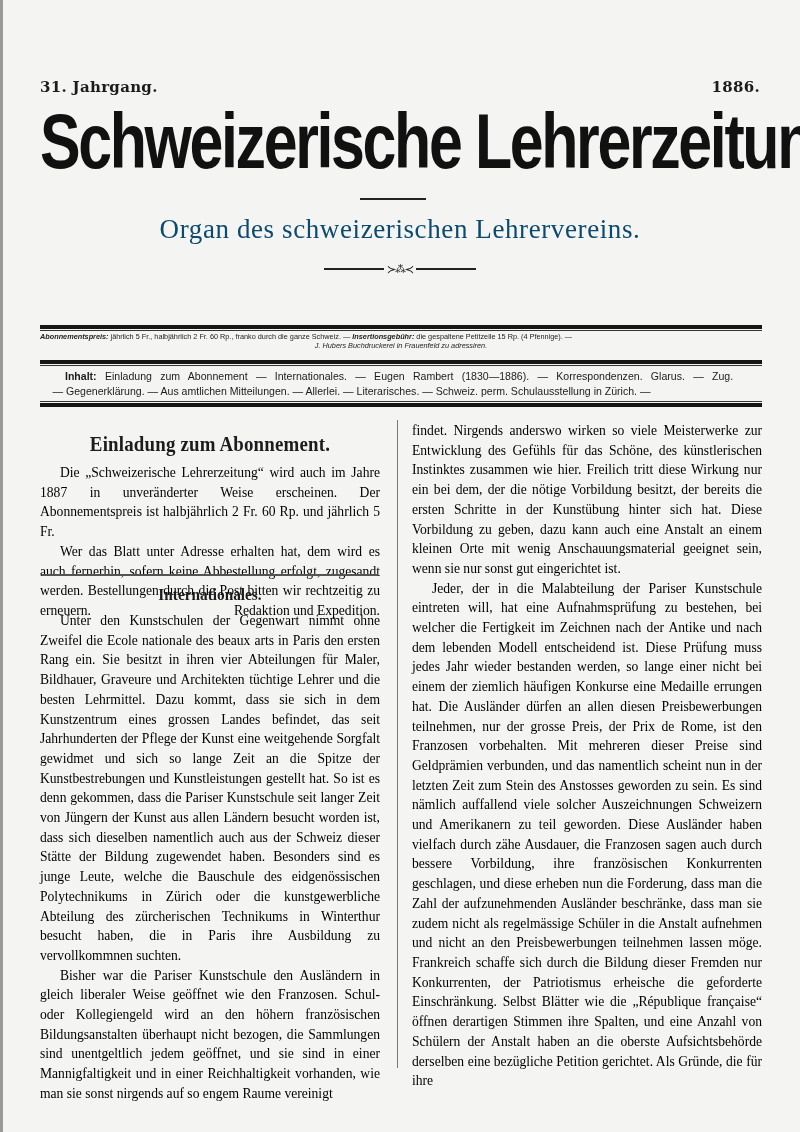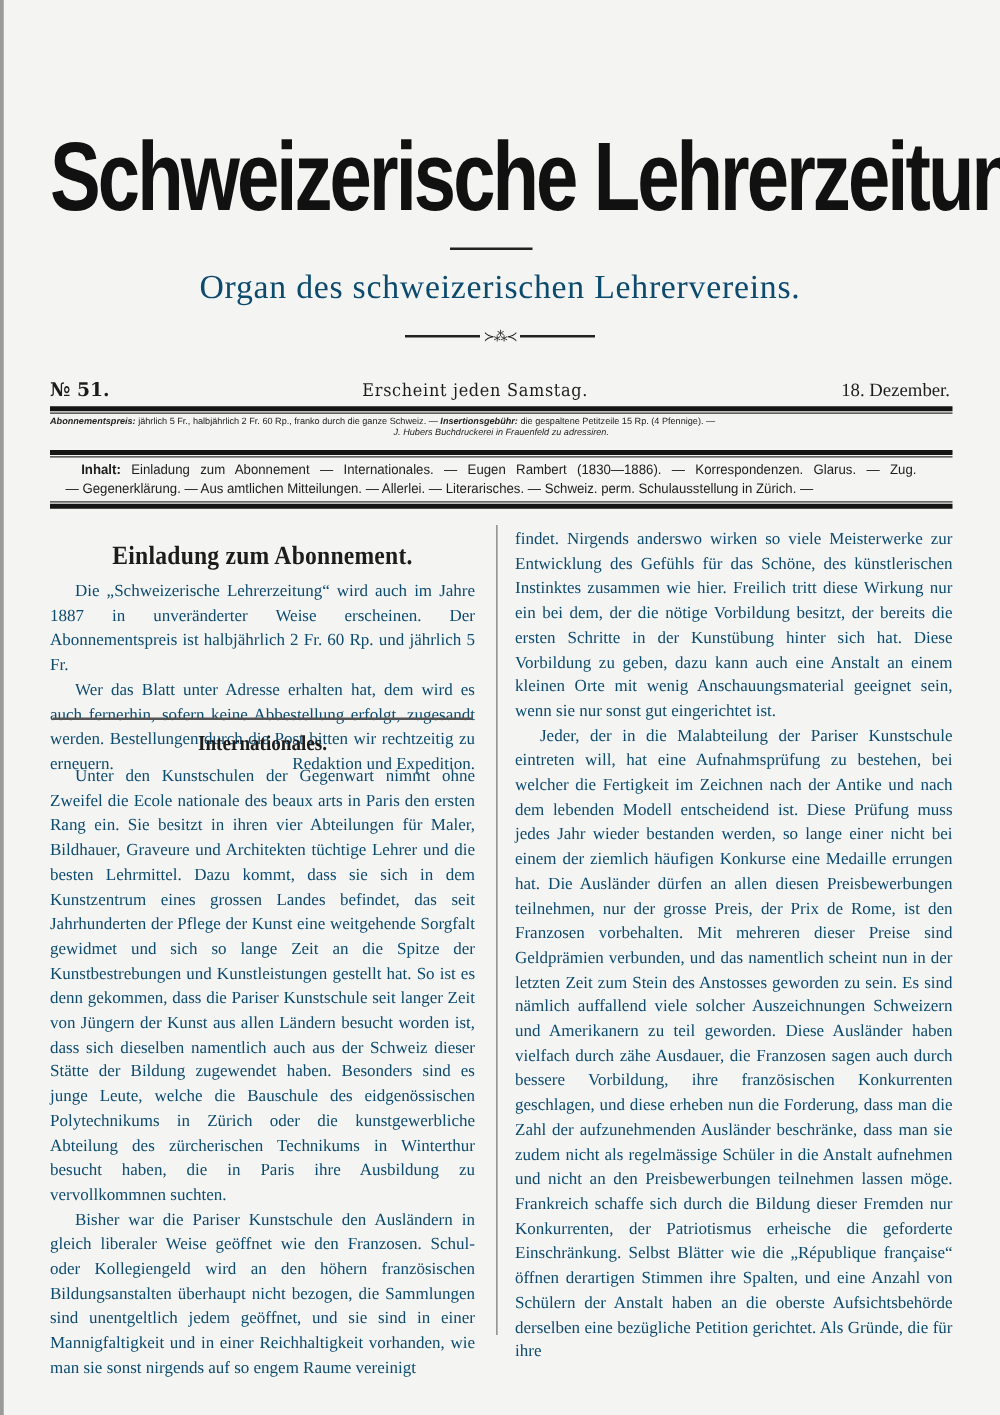--- a/index.html
+++ b/index.html
@@ -32,54 +32,53 @@
   .issue-date { font-size:15px; }
   .rule-thick { position:absolute; left:40px; width:722px; height:4px; background:#151515; }
   .rule-thin { position:absolute; left:40px; width:722px; height:1px; background:#333; }
   .subscr { position:absolute; left:40px; width:722px; top:333px; font-family:"Liberation Sans",sans-serif; font-size:7.3px; line-height:8.6px; text-align:justify; color:#222; }
   .subscr .c { text-align:center; display:block;font-style:italic; }
   .subscr b { font-weight:bold;font-style:italic; }
   .contents { position:absolute; left:40px; width:722px; top:369px; font-family:"Liberation Sans Narrow","Liberation Sans",sans-serif; font-size:11px; line-height:15px; }
   .contents .ln1 { padding-left:26px; text-align:justify; text-align-last:justify; white-space:nowrap; transform:scaleX(0.96); transform-origin:left; }
   .contents .ln2 { padding-left:13px; white-space:nowrap; transform:scaleX(0.96); transform-origin:left; }
   .col-divider { position:absolute; left:397px; top:420px; width:1px; height:648px; background:#777; }
-  .col { position:absolute; font-size:13.6px; line-height:19.7px; text-align:justify; color:#0c4a6e; }
+  .col { position:absolute; font-size:13.6px; line-height:19.7px; text-align:justify; color:#000000; }
   .col-left { left:40px; width:340px; }
   .col-right { left:412px; width:350px; top:421px; }
   .col p { margin:0; text-indent:20px; }
   .col p.noind { text-indent:0; }
   .h-einladung { position:absolute; left:40px; width:340px; top:432px; text-align:center; font-size:21px; font-weight:bold; letter-spacing:0.2px; transform:scaleX(0.9); }
   .einl-body { top:463px; }
   .sig { float:right; }
   .sep { position:absolute; left:42px; width:336px; top:574px; height:1.5px; background:#555; }
   .h-intl { position:absolute; left:40px; width:340px; top:585px; text-align:center; font-size:17px; font-weight:bold; transform:scaleX(0.9); }
   .intl-body { top:611px; }
 </style>
 </head>
 <body>
 
 <div class="page">
   <div class="left-edge"></div>
 
+  <div class="topline">
+    <span>31. Jahrgang.</span>
+    <span>1886.</span>
+  </div>
 
   <div class="masthead">Schweizerische Lehrerzeitung.</div>
   <div class="shortrule"></div>
   <div class="subtitle">Organ des schweizerischen Lehrervereins.</div>
 
   <div class="ornament">
     <span class="line"></span>
     <span class="mid">≻⁂≺</span>
     <span class="line"></span>
   </div>
 
-  <div class="issueline">
-    <span class="issue-no">№ 51.</span>
-    <span class="issue-freq">Erscheint jeden Samstag.</span>
-    <span class="issue-date">18. Dezember.</span>
-  </div>
 
   <div class="rule-thick" style="top:325px;"></div>
   <div class="rule-thin" style="top:330px;"></div>
 
   <div class="subscr">
     <b>Abonnementspreis:</b><span> jährlich 5 Fr., halbjährlich 2 Fr. 60 Rp., franko durch die ganze Schweiz. — </span><b>Insertionsgebühr:</b><span> die gespaltene Petitzeile 15 Rp. (4 Pfennige). —</span><br>
     <span class="c">J. Hubers Buchdruckerei in Frauenfeld zu adressiren.</span>
   </div>
 
   <div class="rule-thick" style="top:360px;"></div>

